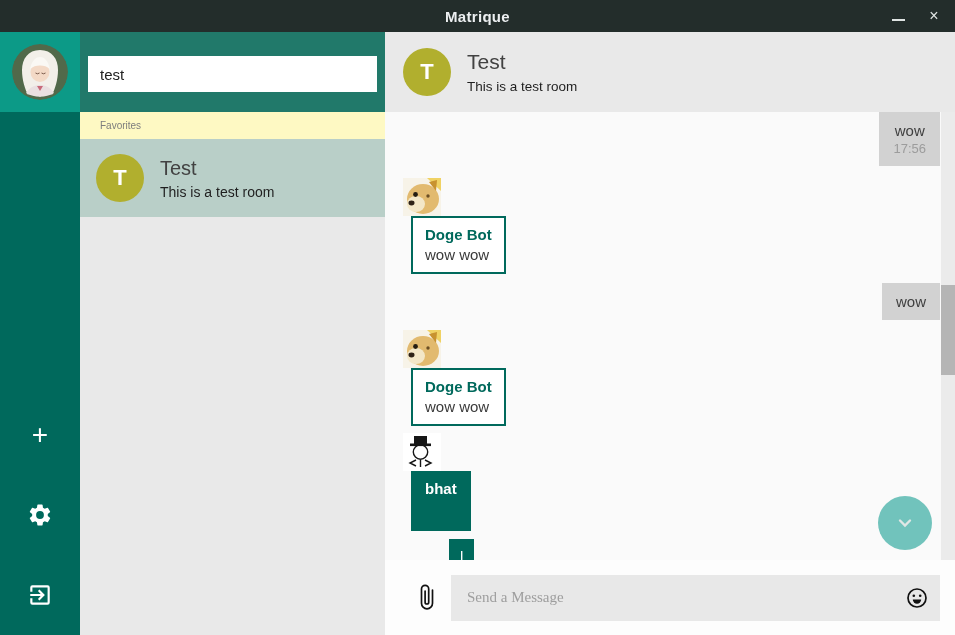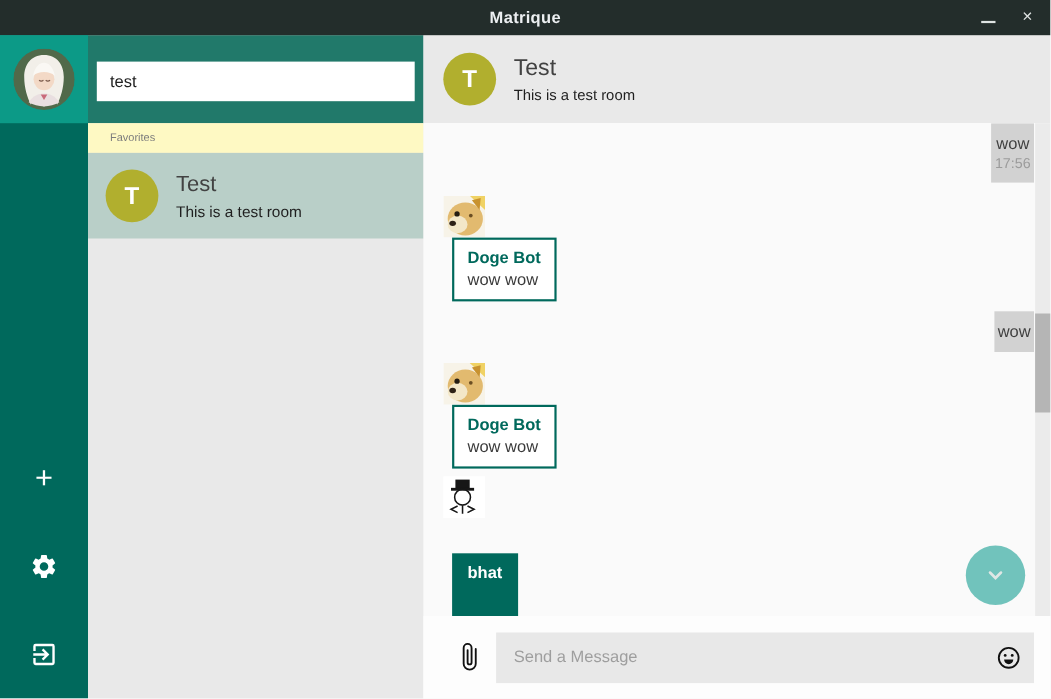--- a/index.html
+++ b/index.html
@@ -55,21 +55,21 @@
   .chat-header { height: 80px; flex: 0 0 80px; background: #e9e9e9; display: flex; align-items: center; padding-left: 18px; }
   .chat-header .avatar-circle { width: 48px; height: 48px; font-size: 22px; flex: 0 0 48px; }
   .chat-header .head-texts { margin-left: 16px; }
   .chat-title { font-size: 21px; color: #424242; }
   .chat-subtitle { font-size: 13.5px; color: #1f1f1f; margin-top: 5px; }
 
   .chat-body { flex: 1; position: relative; background: #fafafa; display: flex; flex-direction: column; min-height: 0; }
   .messages { height: 448px; flex: 0 0 448px; overflow: hidden; display: flex; flex-direction: column; }
 
   .bubble-sent { margin-left: auto; margin-right: 15px; background: #d2d2d2; color: #3f3f3f;
-    font-size: 15px; text-align: center; padding: 10px 3px; }
+    font-size: 15px; text-align: center; padding: 10px 14px; }
   .bubble-sent .time { color: #9c9c9c; font-size: 13px; margin-top: 2px; }
 
   .msg-row { display: flex; align-items: flex-start; margin-left: 18px; flex-direction: column; }
   .msg-avatar { width: 38px; height: 38px; flex: 0 0 38px; overflow: hidden; }
   .msg-row .bubble { margin-left: 8px; }
 
   .bubble-outlined { background: #fff; border: 2px solid #00695c; padding: 7px 12px; }
   .bubble-outlined .sender { color: #00695c; font-weight: bold; font-size: 15px; line-height: 20px; }
   .bubble-outlined .text { color: #3a3a3a; font-size: 15px; line-height: 20px; }
 
@@ -92,21 +92,21 @@
 
   .fab { position: absolute; right: 23px; bottom: 85px; width: 54px; height: 54px; border-radius: 50%;
     border: none; background: rgba(0,150,136,0.55); display: flex; align-items: center; justify-content: center;
     cursor: pointer; }
 
   .composer { height: 75px; flex: 0 0 75px; background: #fdfdfd; display: flex; align-items: center; padding-left: 30px; }
   .attach-btn { width: 24px; height: 32px; background: none; border: none; cursor: pointer;
     display: flex; align-items: center; justify-content: center; margin-right: 12px; }
   .composer-field { position: relative; flex: 1; margin-right: 15px; }
   .composer-input { width: 100%; height: 46px; border: none; background: #e8e8e8; outline: none;
-    font-family: Liberation Sans, sans-serif; font-size: 15px; color: #3a3a3a; padding: 0 46px 0 16px; }
+    font-family: Liberation Serif, serif; font-size: 15px; color: #3a3a3a; padding: 0 46px 0 16px; }
   .composer-input::placeholder { color: #9e9e9e; }
   .emoji-btn { position: absolute; right: 12px; top: 12px; width: 22px; height: 22px; background: none; border: none; cursor: pointer; padding: 0; }
 </style>
 </head>
 <body>
 
 <div class="window">
 
   <div class="titlebar">
     <span class="title">Matrique</span>
@@ -215,21 +215,21 @@
                 <circle cx="25" cy="18" r="1.7" fill="#6b4e23"></circle>
                 <ellipse cx="8.5" cy="25" rx="3" ry="2.4" fill="#2e2217"></ellipse>
               </svg>
             </div>
             <div class="bubble bubble-outlined">
               <div class="sender">Doge Bot</div>
               <div class="text">wow wow</div>
             </div>
           </div>
 
-          <div class="msg-row" style="margin-top:7px;gap:32px;">
+          <div class="msg-row" style="margin-top:7px;">
             <div class="msg-avatar" style="background:#ffffff;">
               <svg width="38" height="38" viewBox="0 0 38 38">
                 <rect width="38" height="38" fill="#ffffff"></rect>
                 <rect x="11" y="3" width="13" height="8" fill="#161616"></rect>
                 <rect x="7" y="10.5" width="21" height="2.6" fill="#161616"></rect>
                 <circle cx="17.5" cy="19" r="7.2" fill="none" stroke="#161616" stroke-width="1.4"></circle>
                 <polyline points="13,27 7,30 13,33" fill="none" stroke="#161616" stroke-width="1.4"></polyline>
                 <polyline points="22,27 28,30 22,33" fill="none" stroke="#161616" stroke-width="1.4"></polyline>
                 <line x1="17.5" y1="27" x2="17.5" y2="34" stroke="#161616" stroke-width="1.4"></line>
               </svg>

